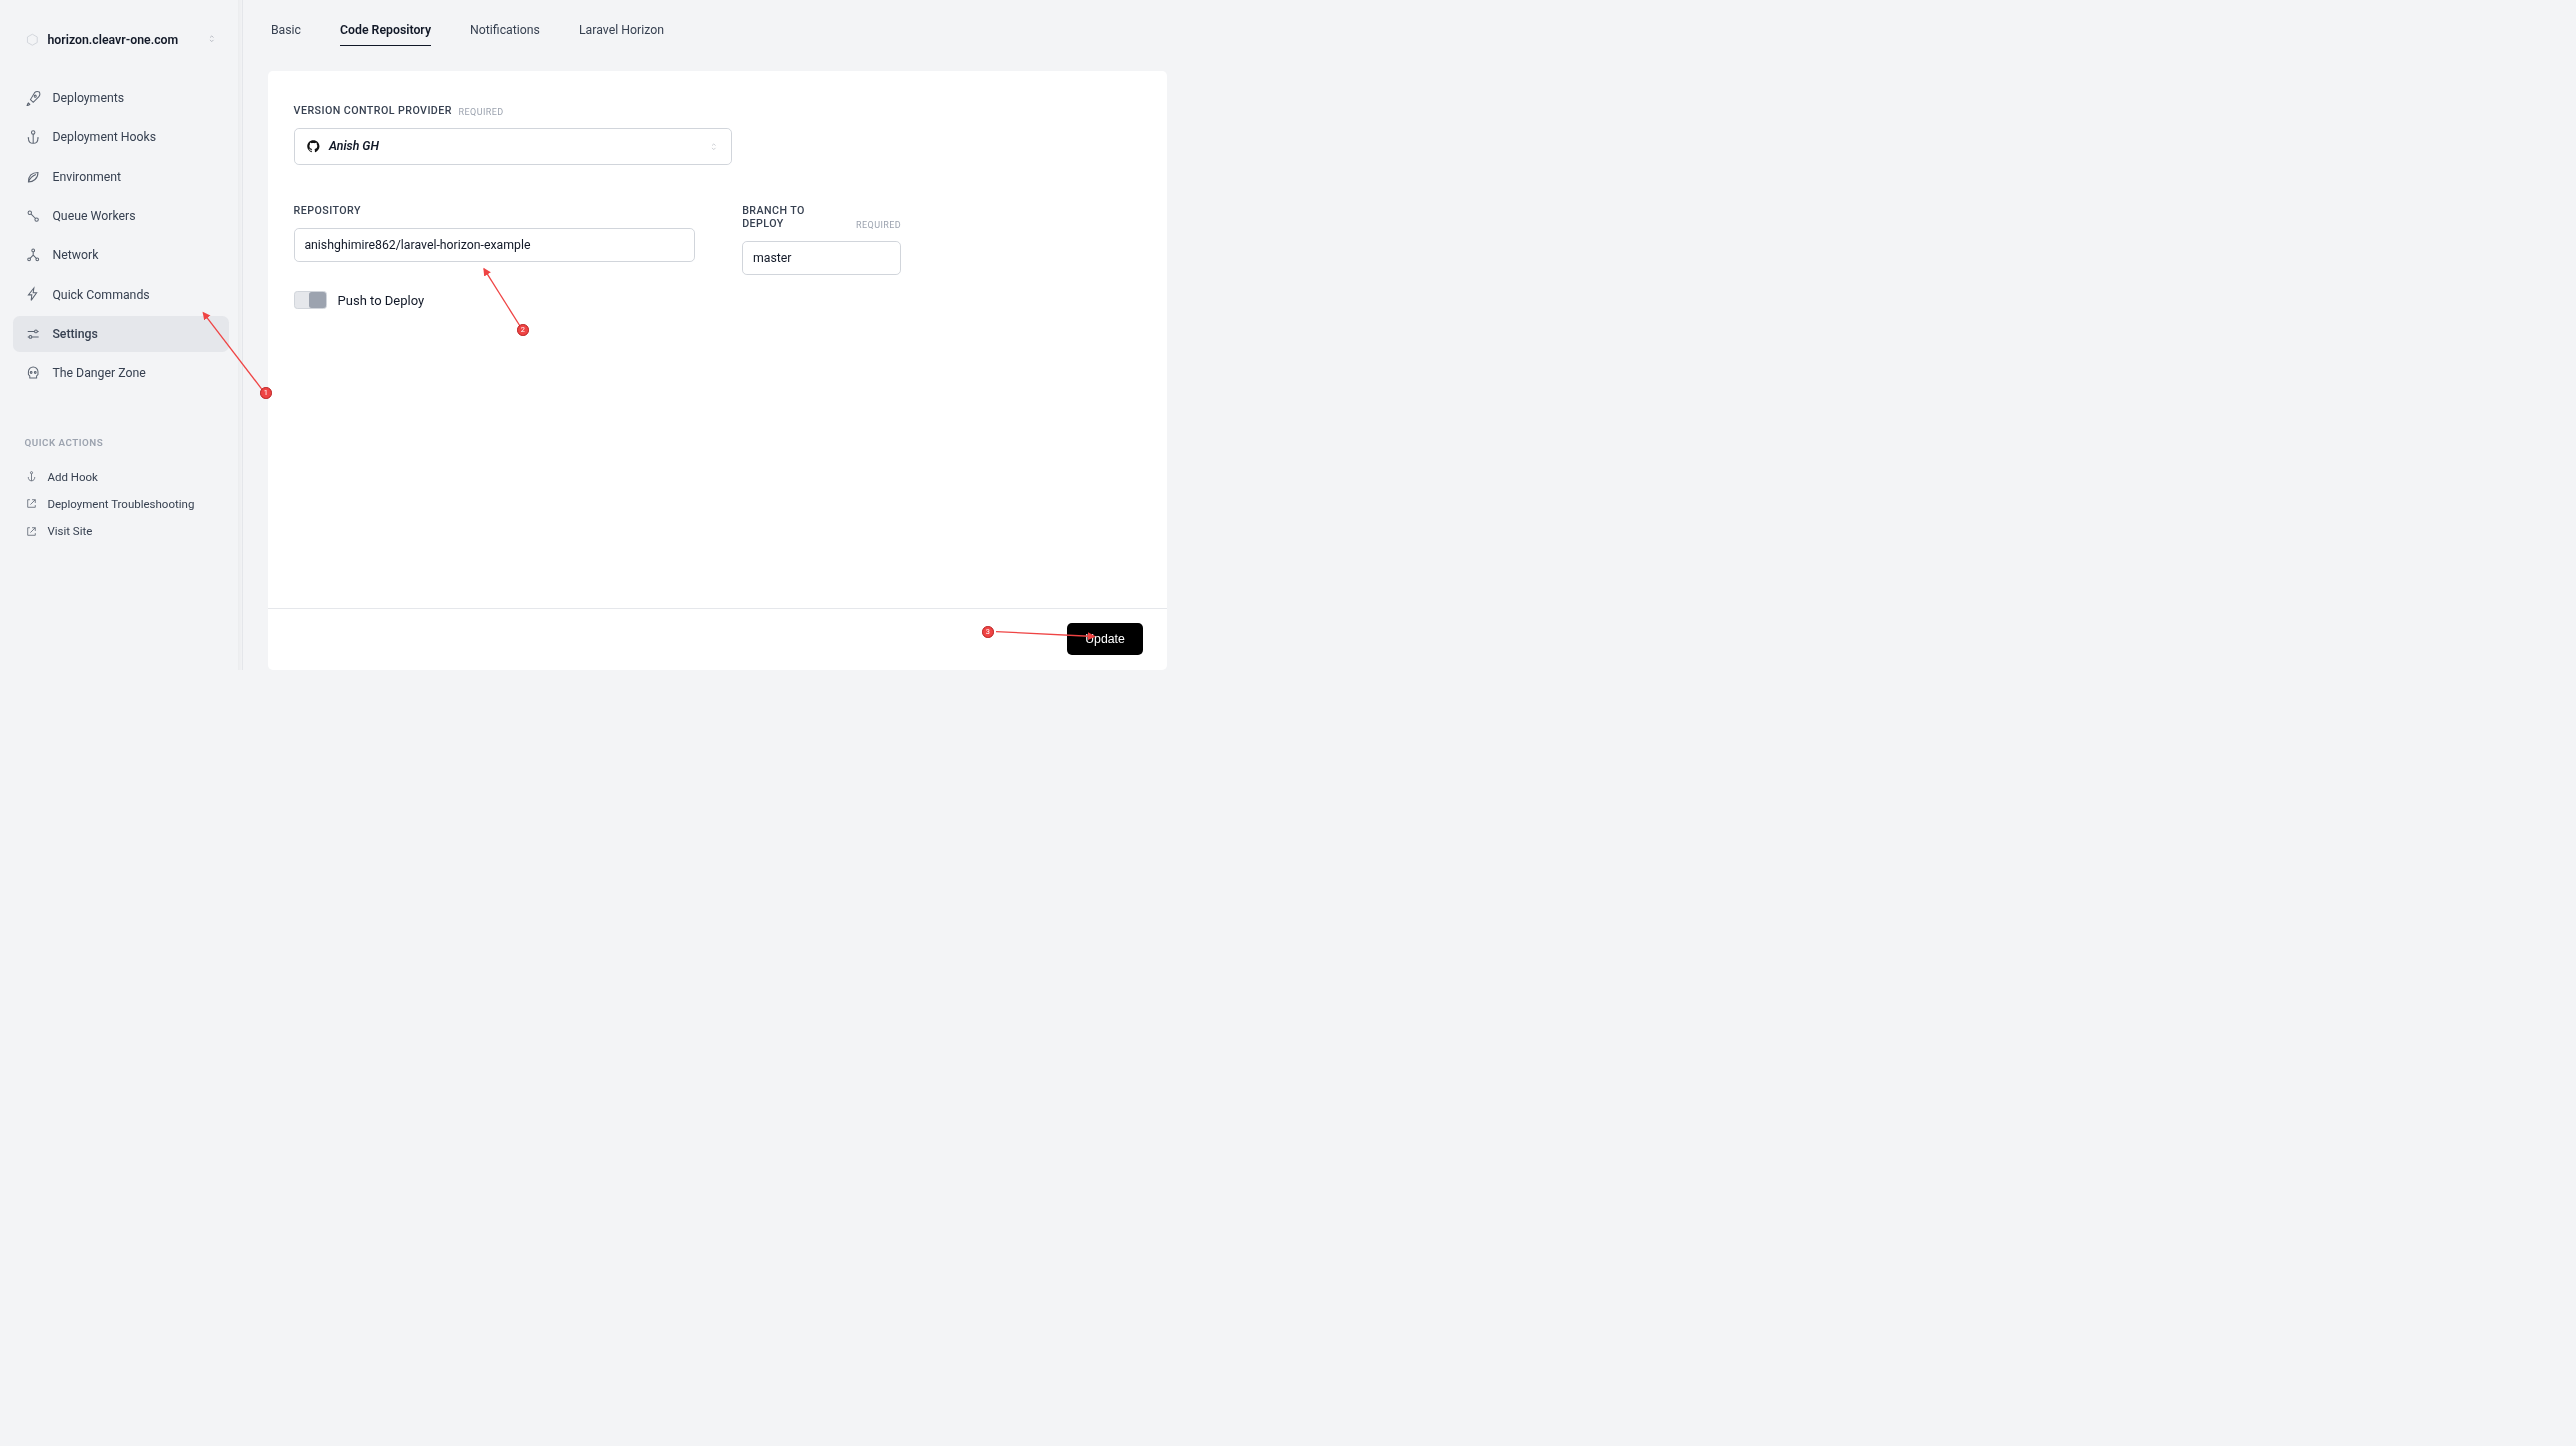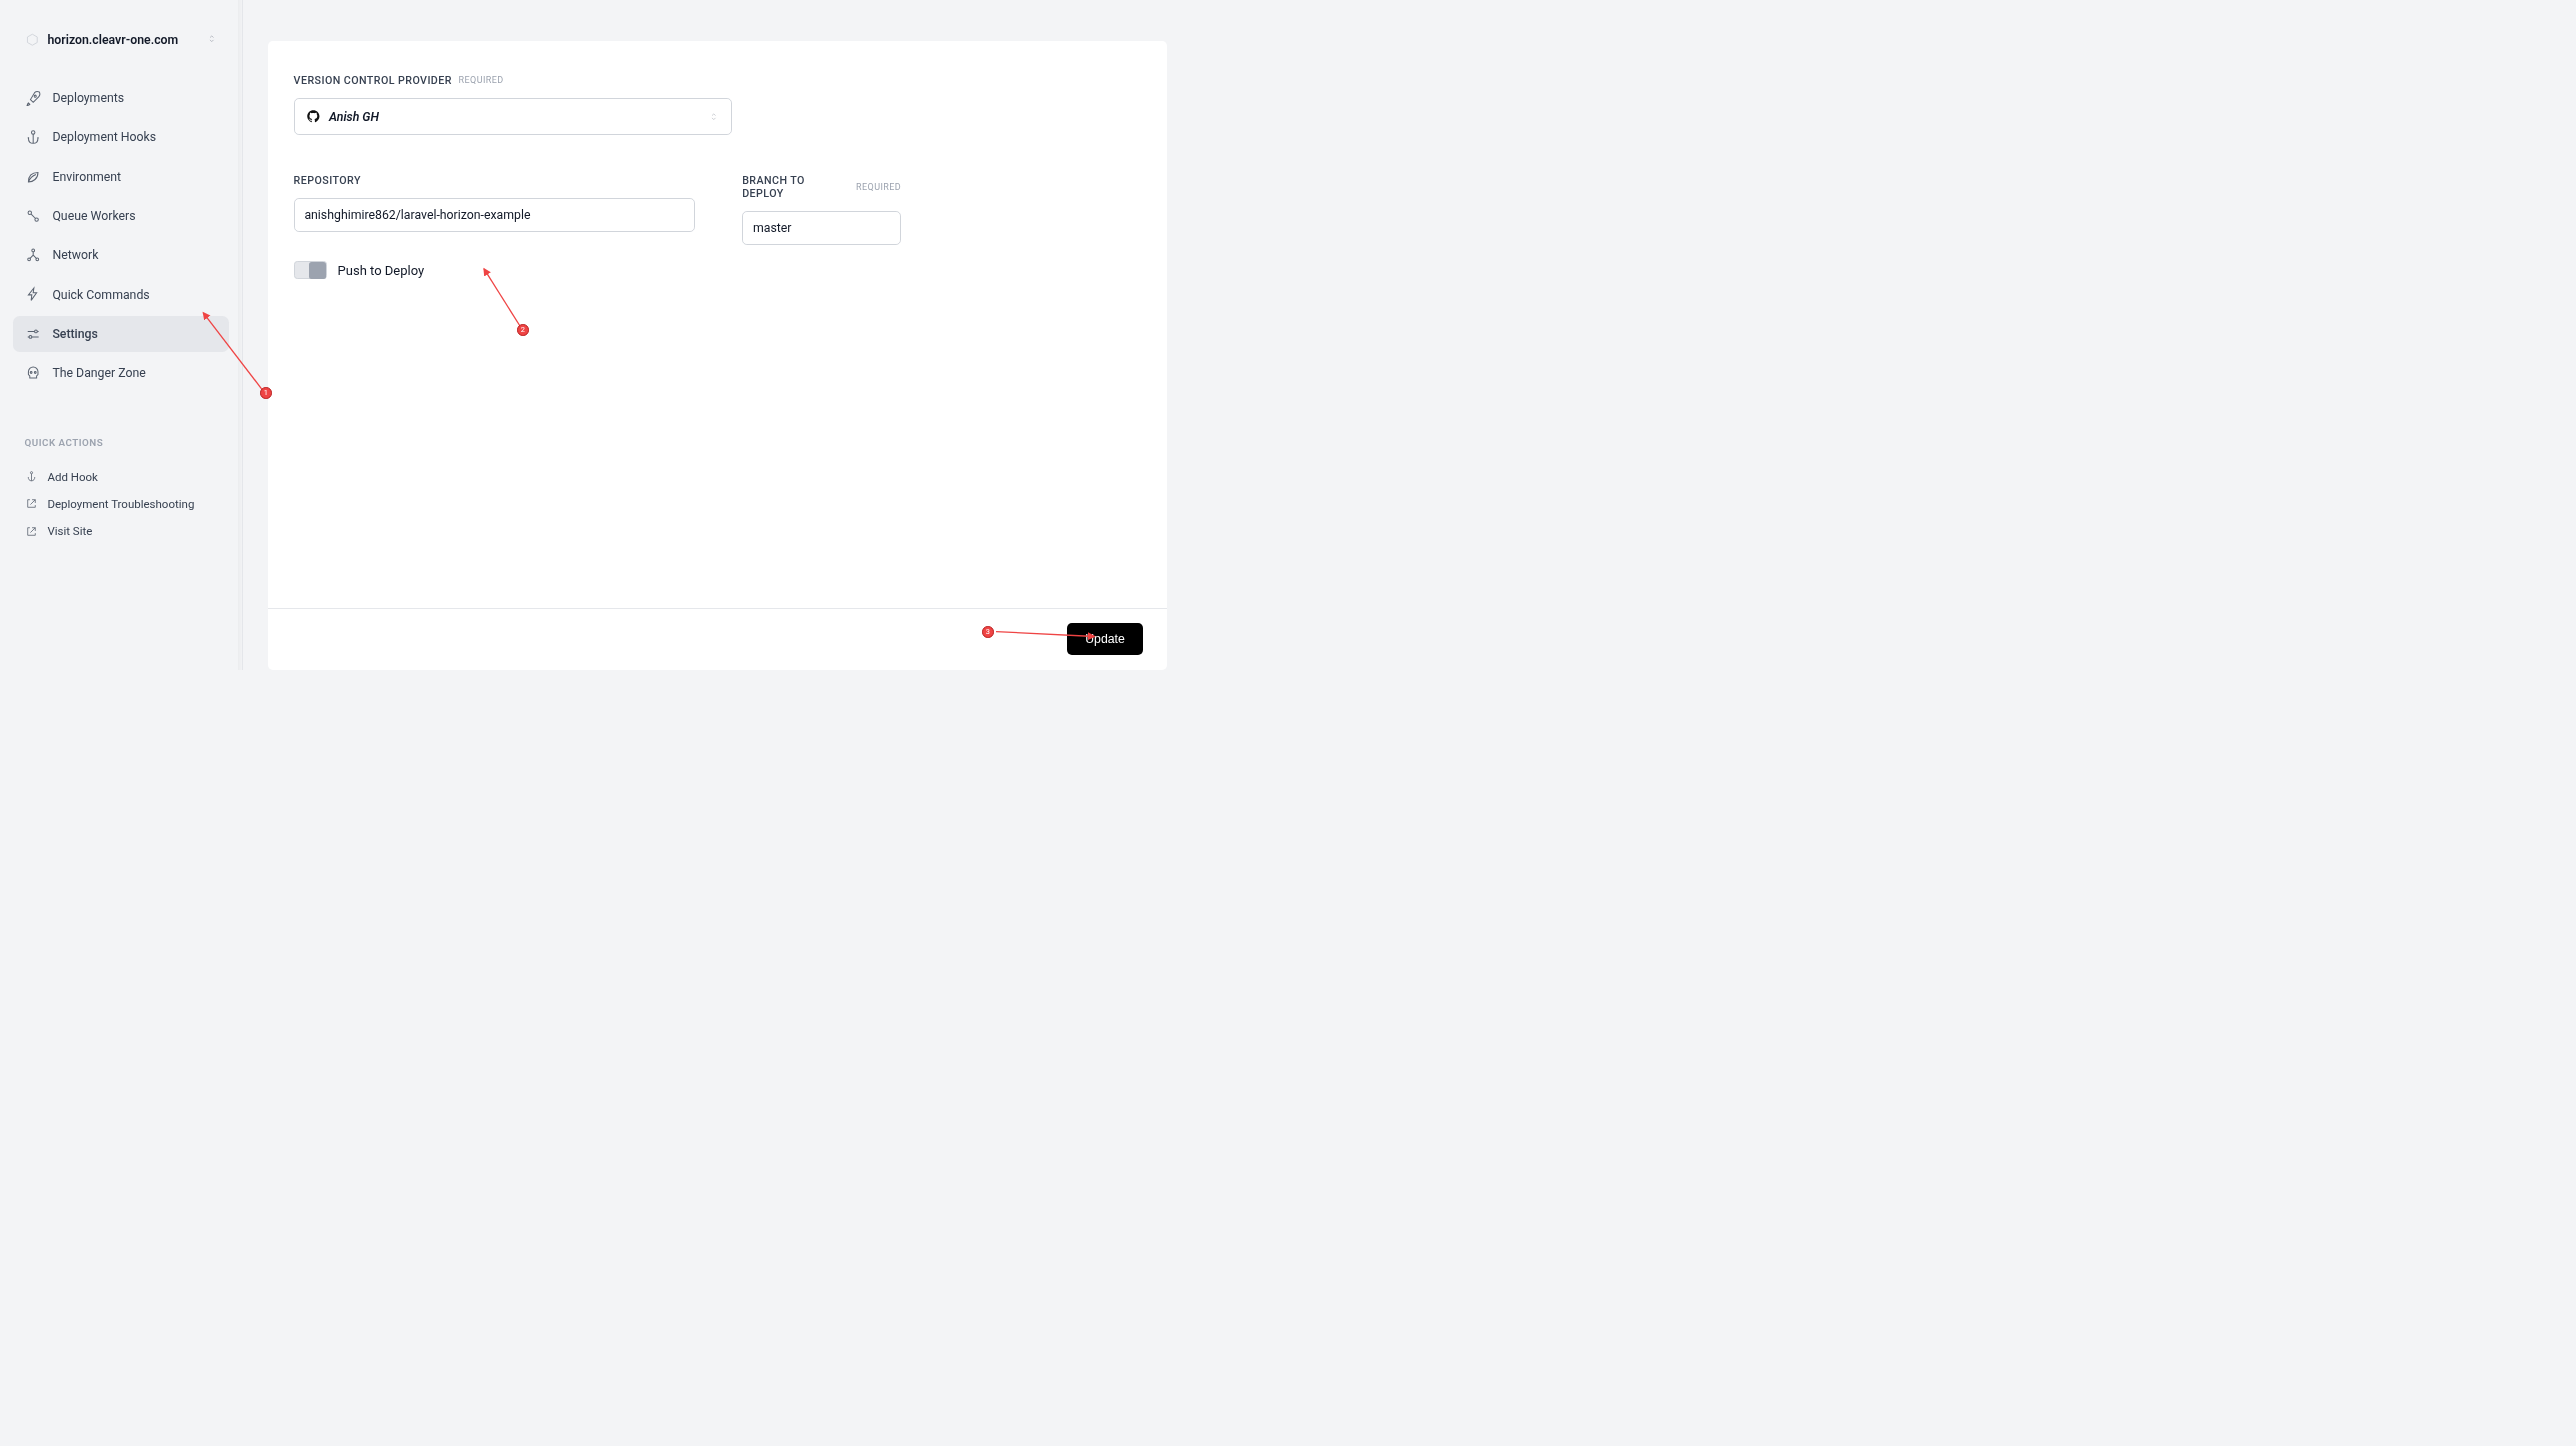--- a/index.html
+++ b/index.html
@@ -18,21 +18,21 @@
 .quick-actions { padding: 43px 24.6px 0; }
 .qa-title { font-size: 9.8px; letter-spacing: 0.05em; color: #9ca3af; font-weight: 600; margin-bottom: 14.7px; }
 .qa-item { display: flex; align-items: center; gap: 9.8px; padding: 6.6px 0; font-size: 11.5px; color: #374151; cursor: pointer; }
 .qa-item .icon { width: 13px; height: 13px; opacity: 0.8; flex-shrink: 0; }
 .main { flex: 1; display: flex; flex-direction: column; padding: 16.4px 24.6px 0; }
 .tabs { display: flex; gap: 39px; padding: 6.6px 3.3px 0; }
 .tab { font-size: 12.3px; color: #374151; padding-bottom: 8.2px; cursor: pointer; border-bottom: 1.6px solid transparent; }
 .tab.active { color: #111827; font-weight: 600; border-bottom-color: #111827; }
 .card { background: #fff; border-radius: 4.9px; margin-top: 24.6px; flex: 1; display: flex; flex-direction: column; overflow: hidden;}
 .card-body { padding: 33px 26px; flex: 1; }
-.field-label { font-size: 10.7px; letter-spacing: 0.04em; color: #374151; font-weight: 500; margin-bottom: 11.5px; display: flex; gap: 6.6px; align-items: center; }
+.field-label { font-size: 10.7px; letter-spacing: 0.04em; color: #374151; font-weight: 500; margin-bottom: 11.5px; display: flex; gap: 6.6px; align-items: flex-end; }
 .field-label .req { font-size: 9px; color: #9ca3af; font-weight: 400; }
 .select-box { border: 0.8px solid #d1d5db; border-radius: 4.9px; padding: 9.8px 11.5px; display: flex; align-items: center; gap: 8.2px; cursor: pointer; width: 438px; position: relative; font-size: 12.3px; font-style: italic; }
 .select-box .gh { width: 14.7px; height: 14.7px; }
 .select-box .val { flex: 1; font-weight: 600; }
 .select-box .dd { opacity: 0.4; }
 .row2 { display: flex; gap: 24.6px; margin-top: 39px; }
 .input-text { border: 0.8px solid #d1d5db; border-radius: 4.9px; padding: 9px 9.8px; width: 100%; font-size: 12.3px; color: #111827; font-family: inherit; outline: none; }
 .col-repo { width: 401px; }
 .col-branch { width: 159px; margin-left: 23px; }
 .toggle-row { display: flex; align-items: center; gap: 11px; margin-top: 16px; }
@@ -164,20 +164,26 @@
             <svg viewBox="0 0 24 24" width="13" height="13" fill="none" stroke="#374151" stroke-width="1.5">
               <path d="M9 5H5v14h14v-4M13 5h6v6M19 5l-9 9"></path>
             </svg>
           </span>
         <span>Visit Site</span>
       </div>
     </div>
   </aside>
 
   <main class="main">
+    <div class="tabs">
+      <div class="tab">Basic</div>
+      <div class="tab active">Code Repository</div>
+      <div class="tab">Notifications</div>
+      <div class="tab">Laravel Horizon</div>
+    </div>
 
     <div class="card">
       <div class="card-body">
         <div class="field-label">
           <span>VERSION CONTROL PROVIDER</span>
           <span class="req">REQUIRED</span>
         </div>
         <div class="select-box">
           <span class="gh">
               <svg viewBox="0 0 24 24" width="14.7" height="14.7" fill="#111">

